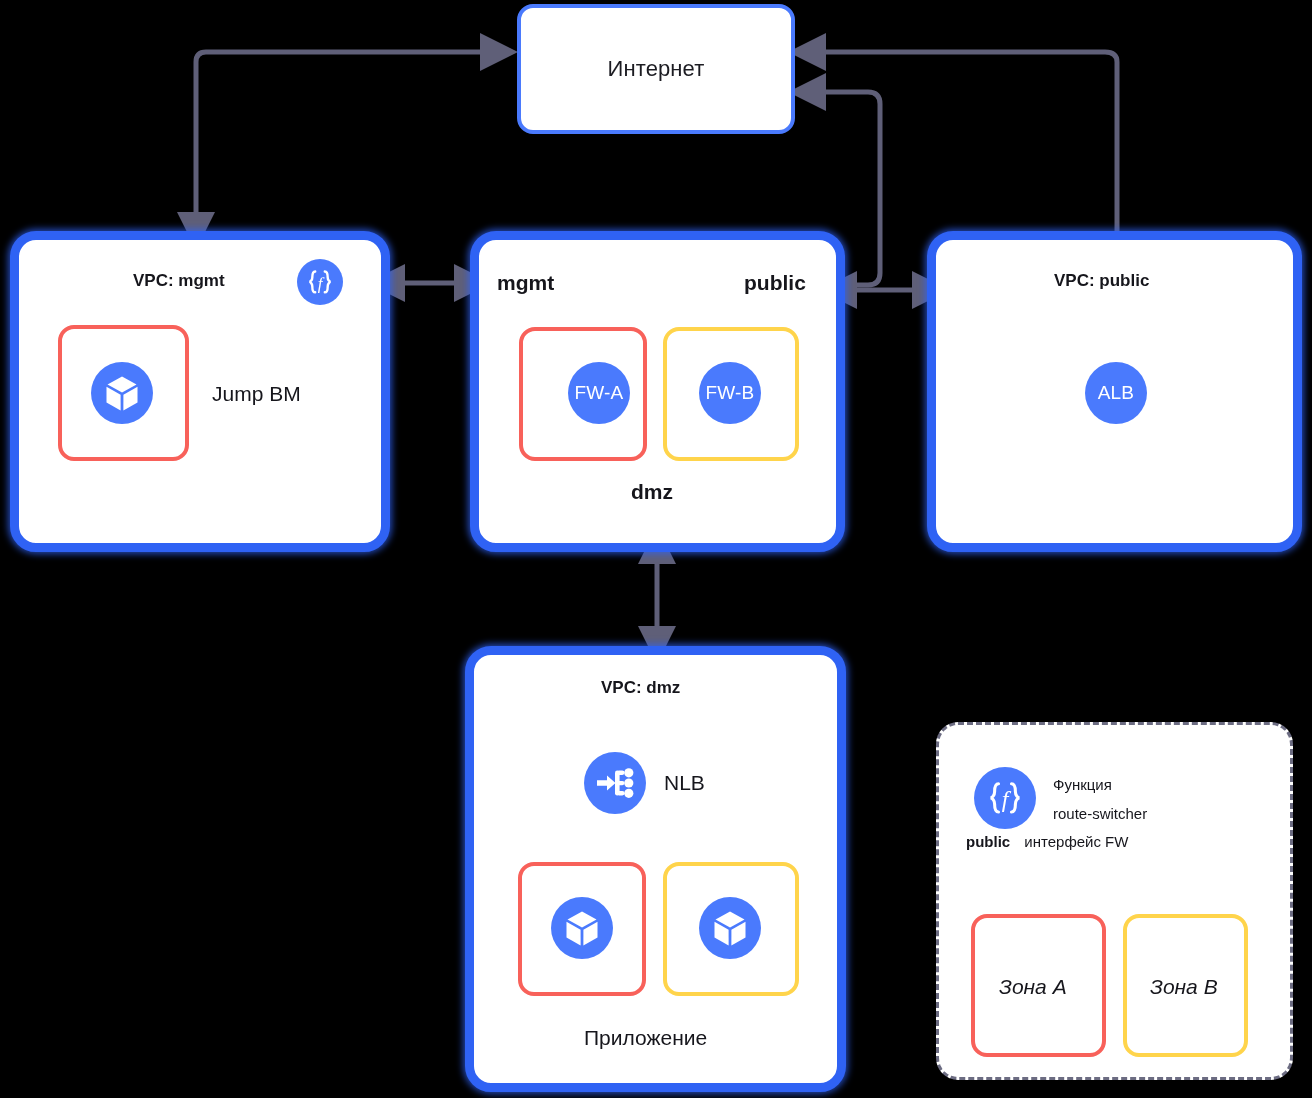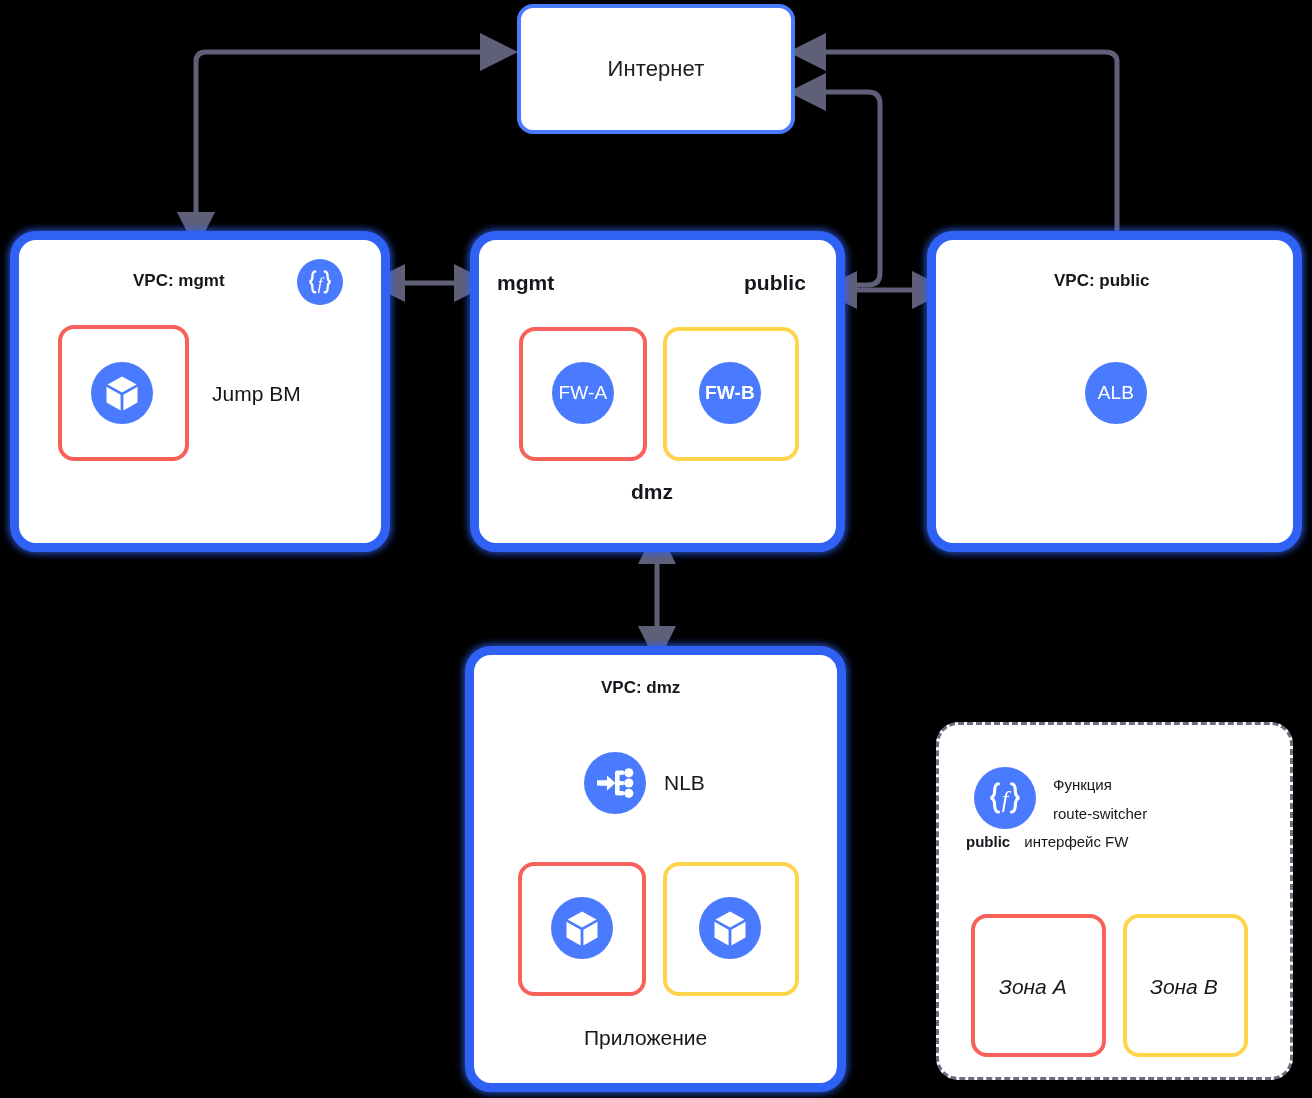--- a/index.html
+++ b/index.html
@@ -173,24 +173,24 @@
   </div>
   <div class="plain-label" style="left:212px; top:382px;">Jump BM</div>
 
   <div class="vpc-box" style="left:470px; top:231px; width:375px; height:321px;">
   </div>
   <div class="subnet-label" style="left:497px; top:271px;">mgmt</div>
   <div class="subnet-label" style="left:744px; top:271px;">public</div>
   <div class="subnet-label" style="left:631px; top:480px;">dmz</div>
 
   <div class="zone" style="left:519px; top:327px; width:128px; height:134px;"></div>
-  <div class="circle-icon text-circle" style="left:552px; top:362px; width:62px; height:62px;">FW-A</div>
+  <div class="circle-icon text-circle" style="left:568px; top:362px; width:62px; height:62px;">FW-A</div>
 
   <div class="zone zone-b" style="left:663px; top:327px; width:136px; height:134px;"></div>
-  <div class="circle-icon text-circle" style="left:699px; top:362px; width:62px; height:62px;font-weight:bold;">FW-B</div>
+  <div class="circle-icon text-circle" style="left:699px; top:362px; width:62px; height:62px;">FW-B</div>
 
   <div class="vpc-box" style="left:927px; top:231px; width:375px; height:321px;">
   </div>
   <div class="vpc-title" style="left:1054px; top:271px;">VPC: public</div>
   <div class="circle-icon text-circle" style="left:1085px; top:362px; width:62px; height:62px;">ALB</div>
 
   <div class="vpc-box" style="left:465px; top:646px; width:381px; height:446px;">
   </div>
   <div class="vpc-title" style="left:601px; top:678px;">VPC: dmz</div>
 

